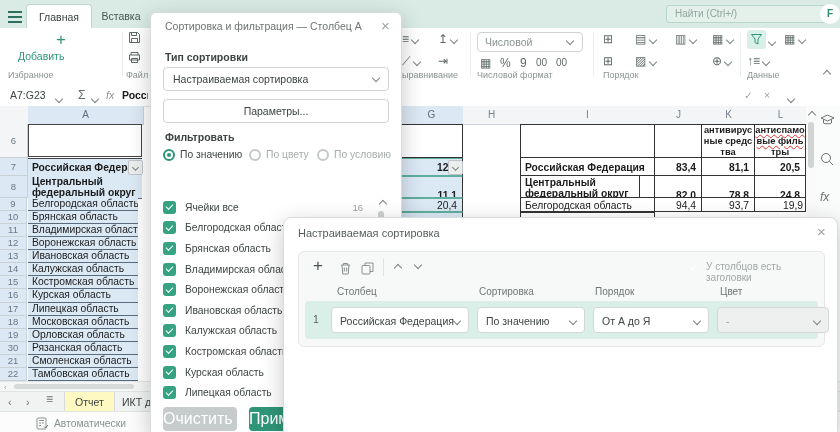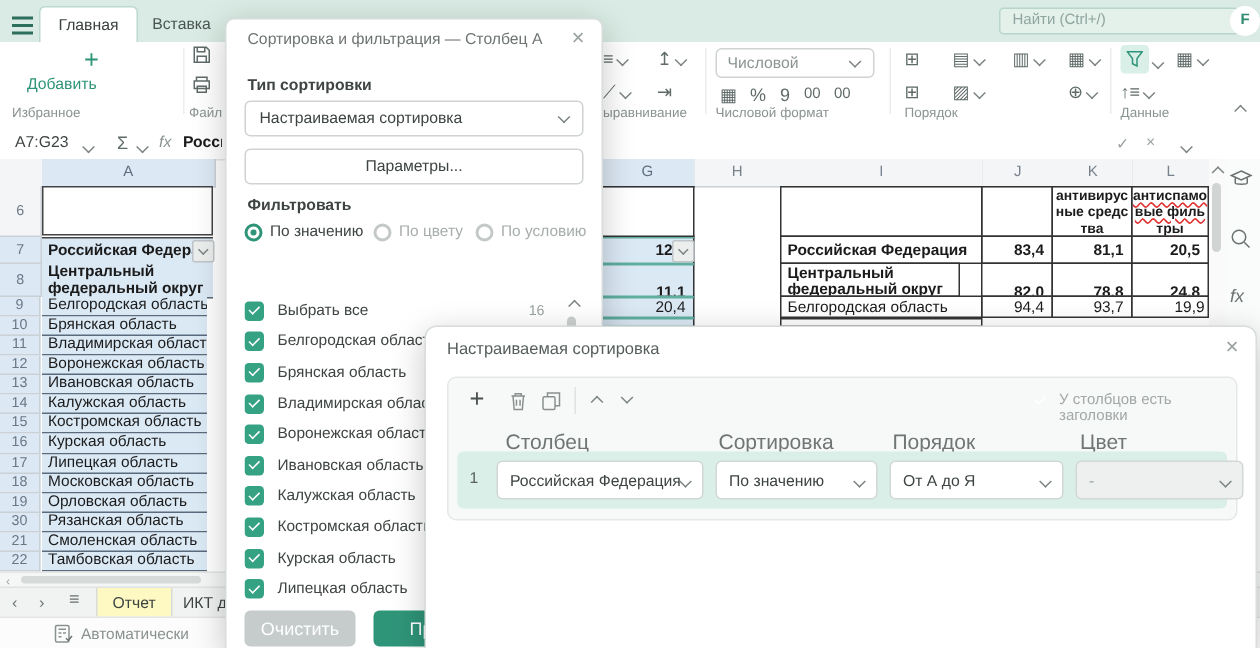--- a/index.html
+++ b/index.html
@@ -45,26 +45,26 @@
   .radio{width:12px;height:12px;border-radius:50%;box-sizing:border-box;}
   .radio.on{border:2px solid #2f9579;position:relative;}
   .radio.on::after{content:"";position:absolute;left:2px;top:2px;width:4px;height:4px;border-radius:50%;background:#2f9579;}
   .radio.off{border:2px solid #c3c9c8;}
   .rlab{font-size:10.3px;}
   .cb{width:13px;height:13px;border-radius:3px;background:#35a284;position:relative;flex:none;}
   .cb::after{content:"";position:absolute;left:3px;top:3.5px;width:6px;height:3px;border-left:1.6px solid #fff;border-bottom:1.6px solid #fff;transform:rotate(-45deg);}
   .cb.gray{background:#b9c0be;}
   .fl-row{display:flex;align-items:center;height:20.6px;}
   .fl-row .lab{font-size:10.3px;color:#3d4442;margin-left:9px;}
-  .btn{border-radius:4px;font-size:12px;text-align:center;box-sizing:border-box;}
+  .btn{border-radius:4px;font-size:16px;box-sizing:border-box;}
   
   .panel{background:#f7f9f8;border:1px solid #e5e8e7;border-radius:6px;}
   .dd{position:absolute;background:#fff;border:1px solid #d3d8d7;border-radius:4px;height:26px;line-height:26px;font-size:10.5px;color:#3d4442;padding-left:8px;box-sizing:border-box;}
   .dd.dis{background:#edf0ef;color:#9aa3a1;}
-  .collab{position:absolute;font-size:14px;color:#6f7674;}
+  .collab{position:absolute;font-size:10px;color:#6f7674;}
   
   #sheetbar{left:0;top:391px;width:840px;height:20px;background:#f1f3f2;border-top:1px solid #e0e3e2;font-size:10.5px;color:#6b7371;}
   .sheettab{position:absolute;top:0;height:20px;line-height:20px;padding:0 10px;color:#3d4442;}
   .sheettab.active{background:#fef9c3;border-left:1px solid #d8dbda;border-right:1px solid #d8dbda;}
   #statusbar{left:0;top:411px;width:840px;height:21px;background:#fbfcfb;border-top:1px solid #e2e5e4;}
   #sidebar{left:806px;top:106px;width:34px;height:326px;background:#fafbfb;border-left:1px solid #e5e8e7;}
   .sic{position:absolute;left:13px;color:#6b7371;}
   .wavy{text-decoration:underline;text-decoration-style:wavy;text-decoration-color:#e03131;text-decoration-thickness:1px;text-underline-offset:1px;}
 </style>
 </head>
@@ -294,21 +294,21 @@
     <div class="abs rlab" style="left:29px;top:136px;color:#3d4442;">По значению</div>
     <div class="abs radio off" style="left:98px;top:136px;"></div>
     <div class="abs rlab" style="left:115px;top:136px;color:#a7adab;">По цвету</div>
     <div class="abs radio off" style="left:166px;top:136px;"></div>
     <div class="abs rlab" style="left:183px;top:136px;color:#a7adab;">По условию</div>
 
 
     <div id="filterlist" class="abs" style="left:12px;top:180px;width:214px;height:210px;overflow:hidden;padding-top:4px;">
         <div class="fl-row">
           <span class="cb"></span>
-          <span class="lab">Выбрать все</span>
+          <span class="lab">Ячейки все</span>
           <span style="margin-left: auto; margin-right: 14px; font-size: 9.5px; color: rgb(154, 163, 161);">16</span>
         </div>
         <div class="fl-row">
           <span class="cb"></span>
           <span class="lab">Белгородская область</span>
         </div>
         <div class="fl-row">
           <span class="cb"></span>
           <span class="lab">Брянская область</span>
         </div>

